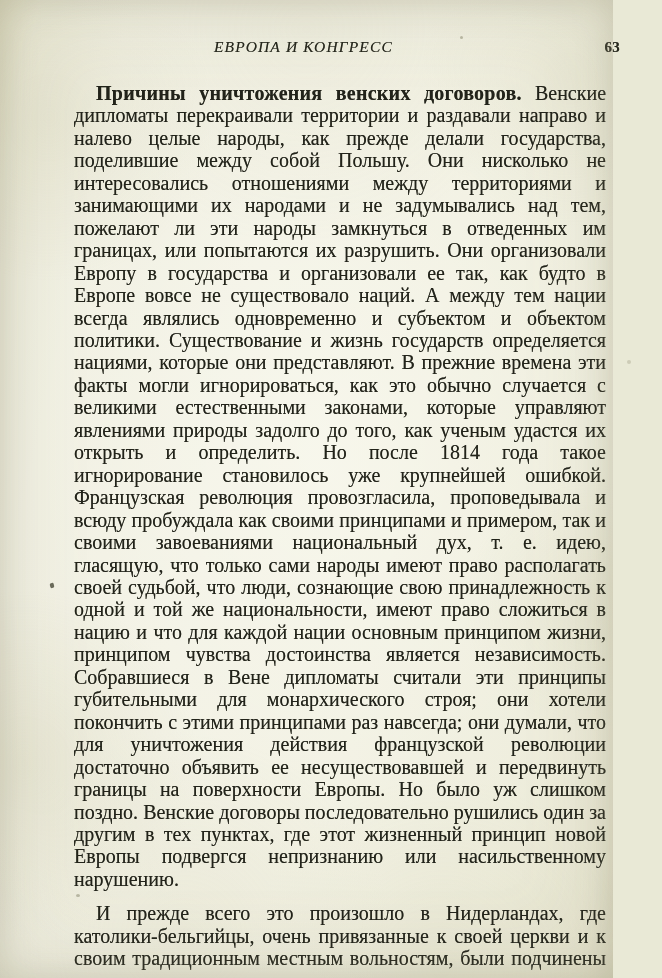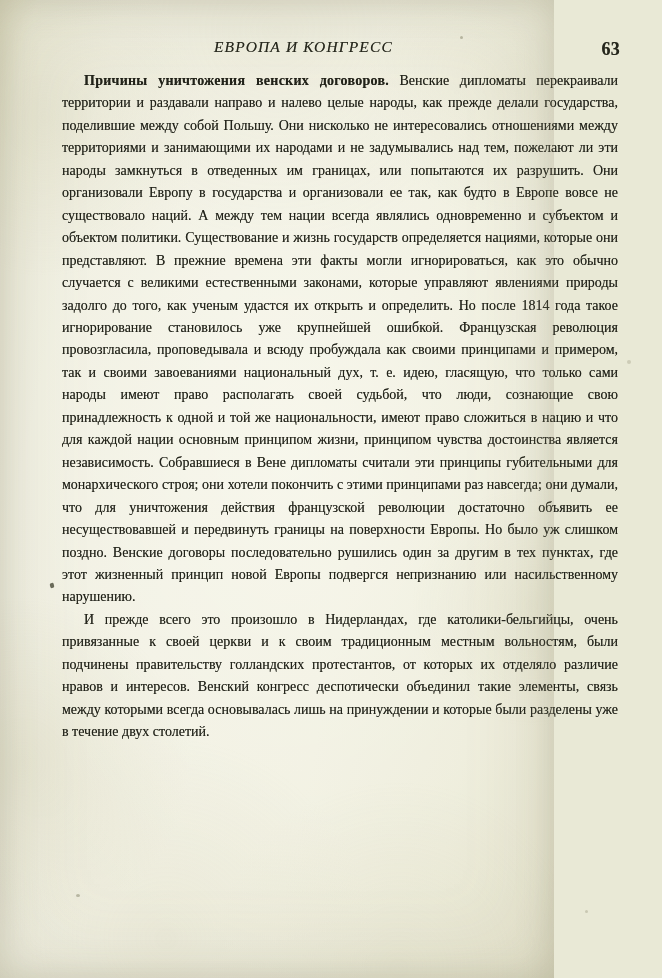--- a/index.html
+++ b/index.html
@@ -10,21 +10,21 @@
     width: 662px;
     height: 978px;
     overflow: hidden;
     background: #e9e9d6;
     font-family: "Liberation Serif", "DejaVu Serif", serif;
   }
 
   
   #page {
     position: relative;
-    width: 554px;
+    width: 613px;
     height: 978px;
     box-sizing: border-box;
     background:
       radial-gradient(ellipse 140% 120% at 52% 46%,
           rgba(255,255,248,0.55) 0%,
           rgba(255,255,248,0.18) 45%,
           rgba(214,212,186,0.00) 72%,
           rgba(196,194,162,0.30) 100%),
       linear-gradient(102deg,
           #dedcc0 0%,
@@ -77,38 +77,38 @@
     font-style: italic;
     font-weight: 400;
     color: #25261c;
     white-space: nowrap;
     text-shadow: 0 0 .55px rgba(30,31,22,.55);
   }
   #page-number {
     position: absolute;
     right: 2px;
     top: 1px;
-    font-size: 18px;
+    font-size: 15px;
     font-weight: 700;
     color: #26271d;
     letter-spacing: .3px;
     text-shadow: 0 0 .5px rgba(30,31,22,.5);
   }
 
   
   #textblock {
     position: absolute;
     left: 62px;
     top: 70px;
     width: 556px;
   }
   .para {
-    margin: 0;
+    margin: 12px;
     color: #22231a;
-    font-size: 14px;
+    font-size: 20px;
     line-height: 22.45px;
     text-align: justify;
     text-align-last: left;
     text-shadow: 0 0 .5px rgba(28,29,20,.55);
     -webkit-font-smoothing: none;
   }
   .para .lead {
     font-weight: 700;
     letter-spacing: .25px;
   }

